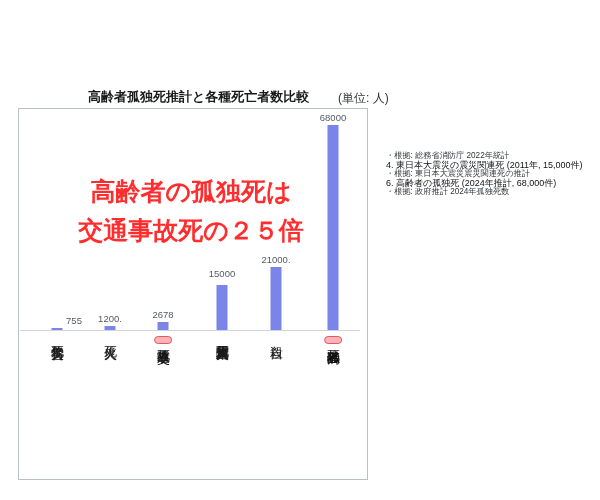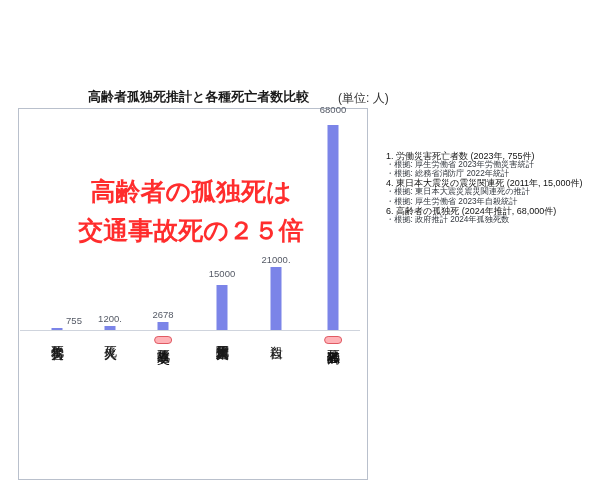--- a/index.html
+++ b/index.html
@@ -146,45 +146,40 @@
       <div class="bar-val" style="left: 57px; top: 315px; margin-left: 17px;">755</div>
       <div class="bar" style="left: 110px; top: 326px; bottom: auto; height: 4px; background: rgb(123, 132, 232); position: absolute;"></div>
       <div class="bar-val" style="left: 110px; top: 313px;">1200.</div>
       <div class="bar" style="left: 163px; top: 322px; bottom: auto; height: 8px; background: rgb(123, 132, 232); position: absolute;"></div>
       <div class="bar-val" style="left: 163px; top: 309px;">2678</div>
       <div class="bar" style="left: 222px; top: 285px; bottom: auto; height: 45px; background: rgb(123, 132, 232); position: absolute;"></div>
       <div class="bar-val" style="left: 222px; top: 268px;">15000</div>
       <div class="bar" style="left: 276px; top: 267px; bottom: auto; height: 63px; background: rgb(123, 132, 232); position: absolute;"></div>
       <div class="bar-val" style="left: 276px; top: 254px;">21000.</div>
       <div class="bar" style="left: 333px; top: 125px; bottom: auto; height: 205px; background: rgb(123, 132, 232); position: absolute;"></div>
-      <div class="bar-val" style="left: 333px; top: 104px;">68000</div>
+      <div class="bar-val" style="left: 333px; top: 112px;">68000</div>
     </div>
   <div id="xlabels">
       <div class="xlabel" style="left: 57px;">労務災害死</div>
       <div class="xlabel" style="left: 110px;">火災死</div>
       <div class="xlabel highlight" style="left: 163px;">交通事故死</div>
       <div class="xlabel" style="left: 222px;">東日本大震災関連死</div>
       <div class="xlabel" style="left: 276px;">自殺</div>
       <div class="xlabel highlight" style="left: 333px;">高齢者孤独死</div>
     </div>
 
   <div class="notes" id="notes">
       <div class="note-item">
-        <div class="note-main">1. 労働災害死亡者数 (2023年, 755件)</div>
-        <div class="note-sub">・根拠: 厚生労働省 2023年労働災害統計</div>
-      </div>
-      <div class="note-item">
         <div class="note-sub">・根拠: 総務省消防庁 2022年統計</div>
       </div>
       <div class="note-item">
         <div class="note-main">4. 東日本大震災の震災関連死 (2011年, 15,000件)</div>
         <div class="note-sub">・根拠: 東日本大震災震災関連死の推計</div>
       </div>
       <div class="note-item">
-        <div class="note-sub">・根拠: 厚生労働省 2023年自殺統計</div>
       </div>
       <div class="note-item">
         <div class="note-main">6. 高齢者の孤独死 (2024年推計, 68,000件)</div>
         <div class="note-sub">・根拠: 政府推計 2024年孤独死数</div>
       </div>
     </div>
 
 </div>
 
 </body></html>

